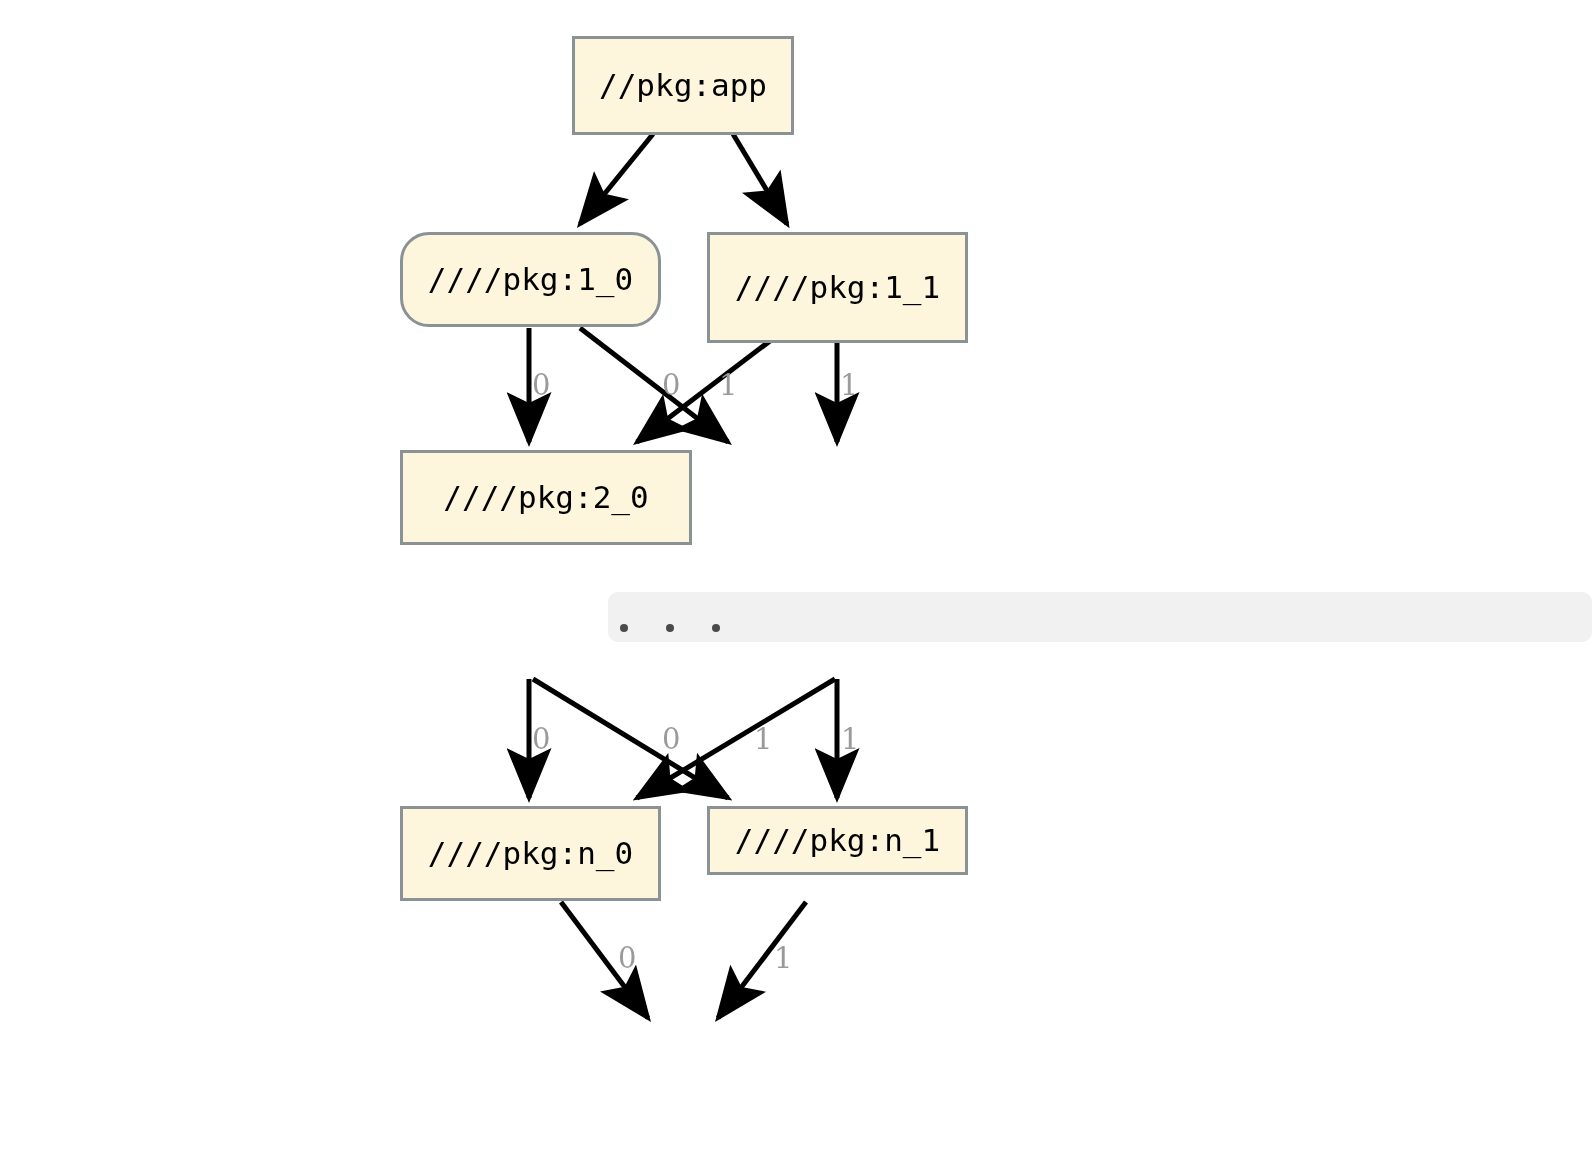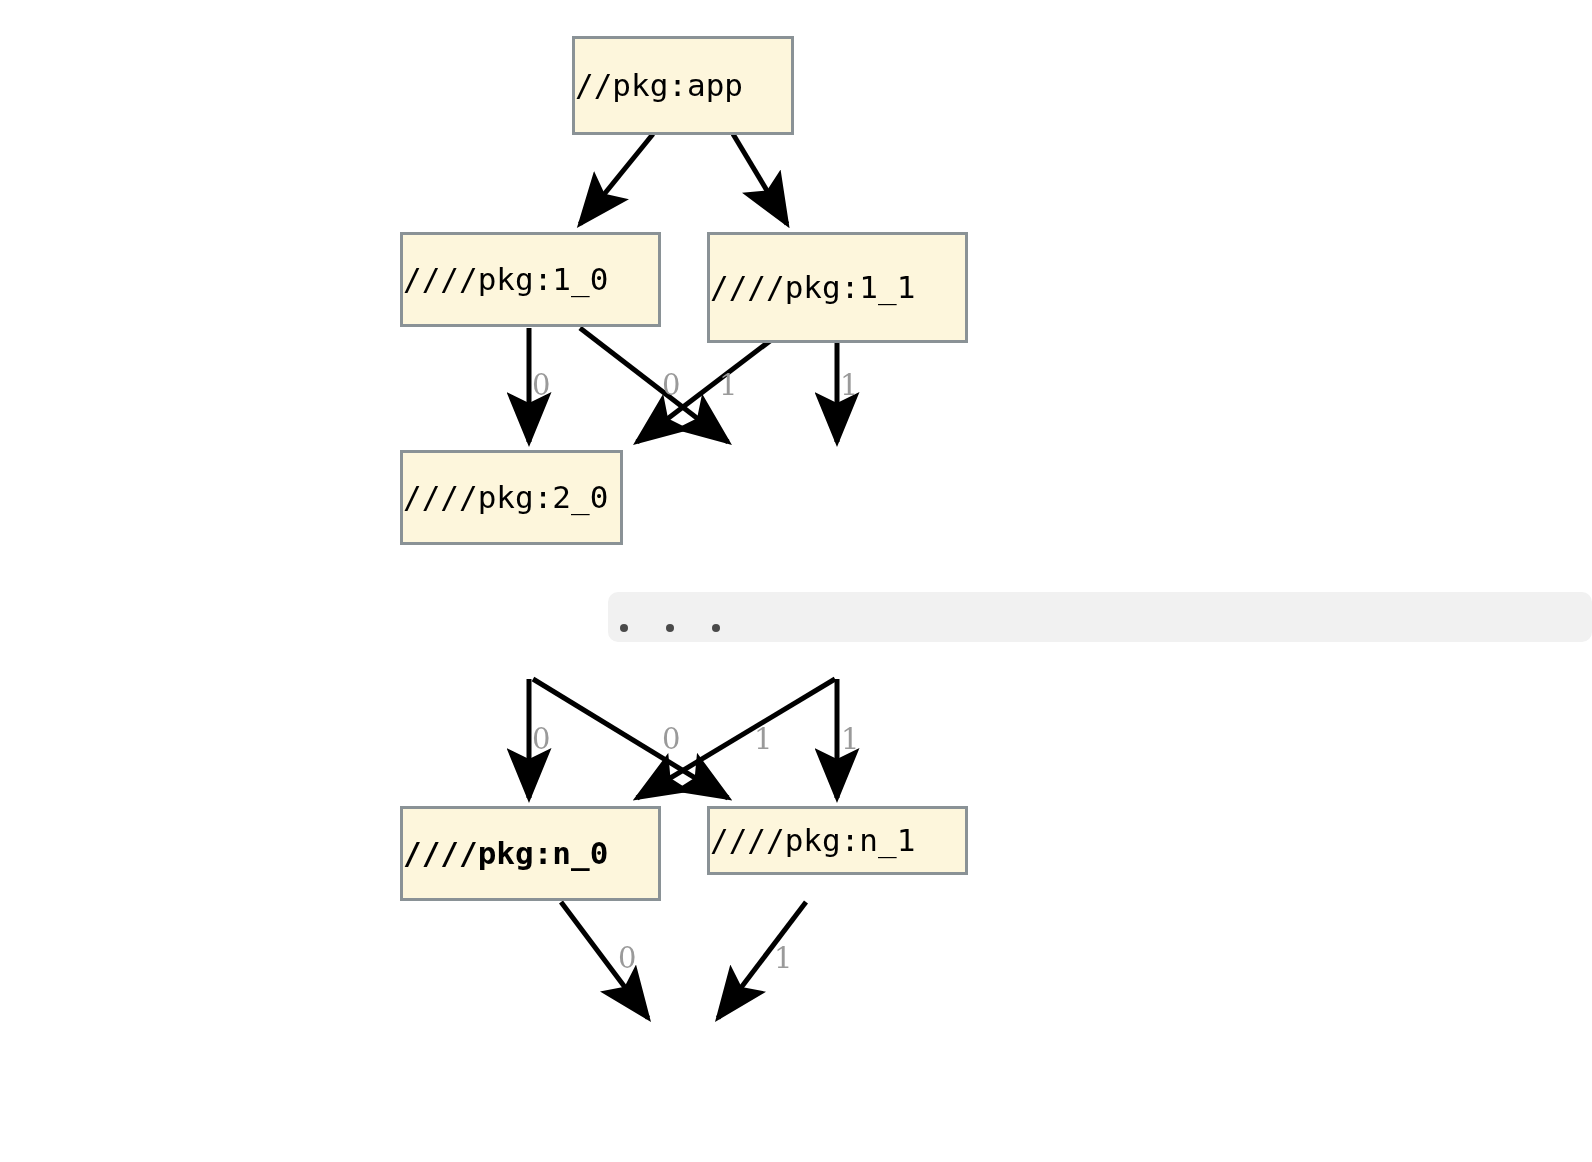--- a/index.html
+++ b/index.html
@@ -29,21 +29,21 @@
     height: 1162px;
     display: block;
   }
   .node-box {
     position: absolute;
     box-sizing: border-box;
     background: #fdf6dc;
     border: 3px solid #8a9296;
     display: flex;
     align-items: center;
-    justify-content: flex-start;
+    justify-content: center;
   }
   .node-label {
     font-family: "DejaVu Sans Mono", "Liberation Mono", monospace;
     font-size: 31px;
     color: #000000;
     letter-spacing: 0px;
     white-space: nowrap;
     line-height: 1;
   }
   .edge-label {
@@ -134,34 +134,34 @@
 
     <g>
       <line x1="806" y1="902" x2="718" y2="1018" stroke="#000000" stroke-width="5" marker-end="url(#arrowhead)"></line>
     </g>
   </svg>
 
   <div class="node-box" style="left:572px; top:36px; width:222px; height:99px;">
     <span class="node-label">//pkg:app</span>
   </div>
 
-  <div class="node-box" style="left:400px; top:232px; width:261px; height:95px;">
+  <div class="node-box" style="left:400px; top:232px; width:261px; height:95px;border-radius:29px;">
     <span class="node-label">////pkg:1_0</span>
   </div>
 
   <div class="node-box" style="left:707px; top:232px; width:261px; height:111px;">
     <span class="node-label">////pkg:1_1</span>
   </div>
 
-  <div class="node-box" style="left:400px; top:450px; width:223px; height:95px;">
+  <div class="node-box" style="left:400px; top:450px; width:292px; height:95px;">
     <span class="node-label">////pkg:2_0</span>
   </div>
 
 
-  <div class="node-box" style="left:400px; top:806px; width:261px; height:95px;font-weight:bold;">
+  <div class="node-box" style="left:400px; top:806px; width:261px; height:95px;">
     <span class="node-label">////pkg:n_0</span>
   </div>
 
   <div class="node-box" style="left:707px; top:806px; width:261px; height:69px;">
     <span class="node-label">////pkg:n_1</span>
   </div>
 
 
   <span class="edge-label" style="left:532px; top:371px;">0</span>
   <span class="edge-label" style="left:662px; top:371px;">0</span>

